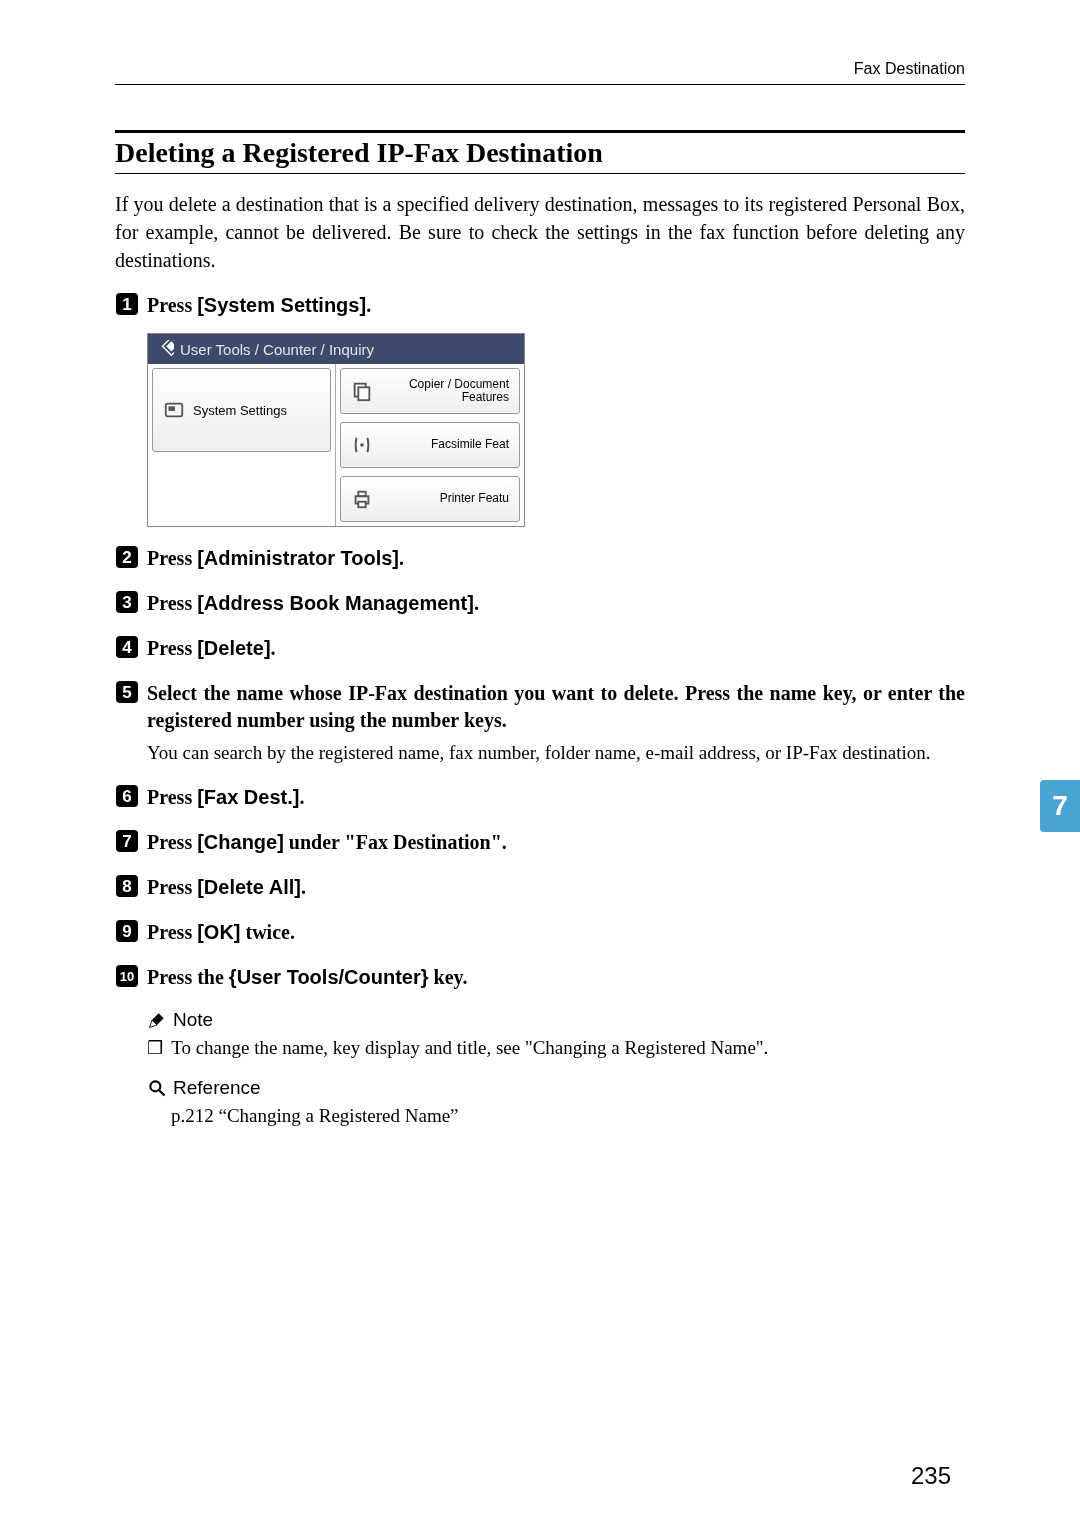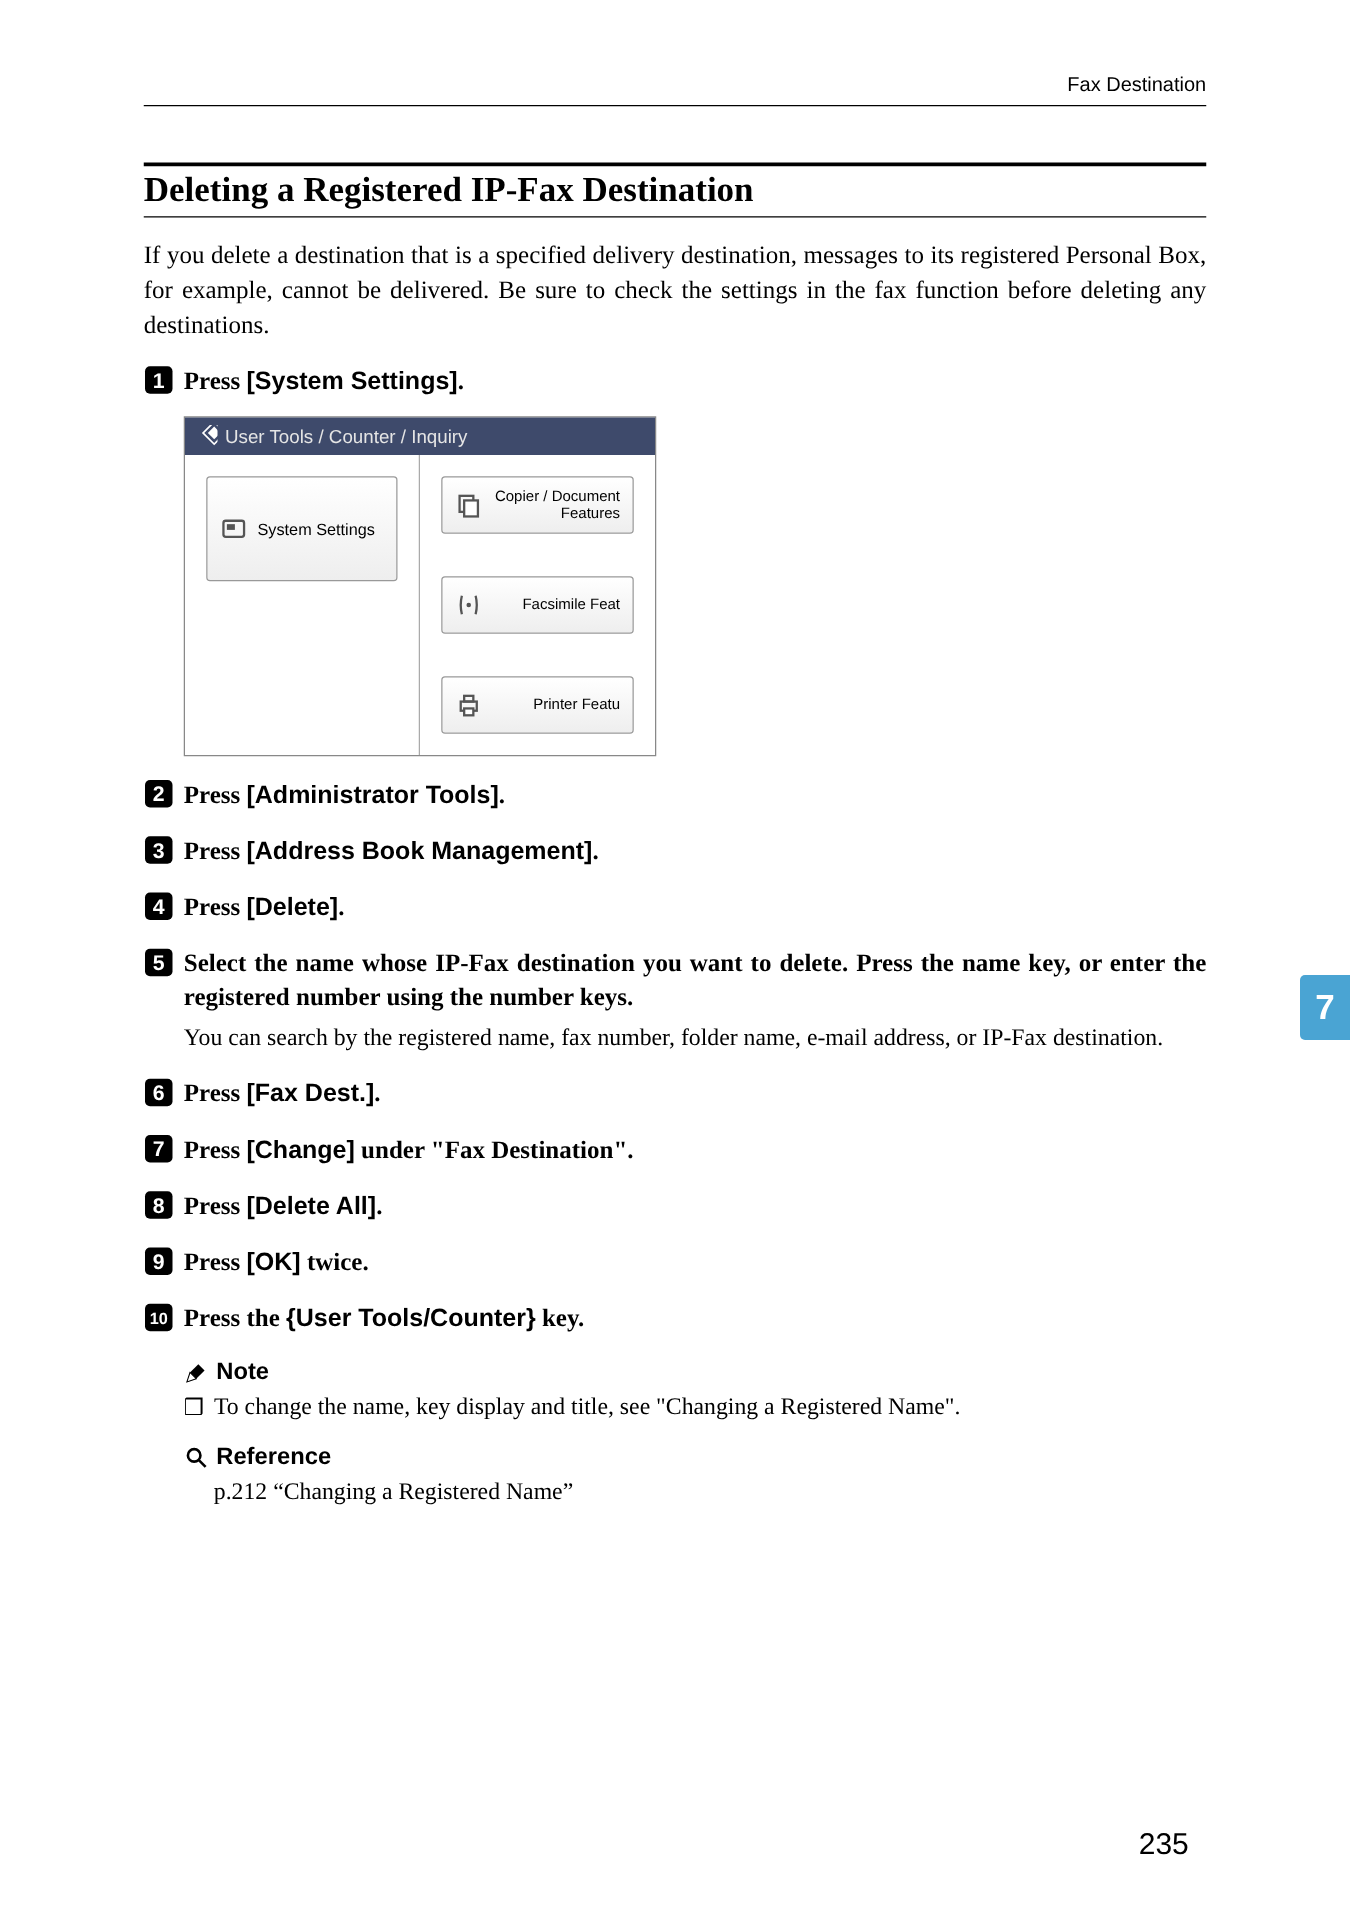--- a/index.html
+++ b/index.html
@@ -93,21 +93,21 @@
     width: 50%;
     display: flex;
     flex-direction: column;
   }
   .shot-btn {
     display: flex;
     align-items: center;
     gap: 8px;
     padding: 10px 10px;
     border: 1px solid #999;
-    margin: 17px;
+    margin: 4px;
     background: linear-gradient(#fff,#eee);
     border-radius: 3px;
     font-size: 13px;
   }
   .shot-btn-right {
     height: 46px;
     justify-content: space-between;
     text-align: right;
   }
   .shot-btn-right .label { flex: 1; text-align: right; font-size: 12px; line-height: 1.1; }
@@ -117,21 +117,21 @@
   }
   .shot-bottom .half {
     width: 50%;
   }
   .icon-sq {
     width: 22px; height: 22px;
     display: inline-block;
   }
   .note-head, .ref-head {
     font-family: Arial, Helvetica, sans-serif;
-    font-weight: bold;
+    font-weight: normal;
     font-size: 19px;
     margin-top: 18px;
     margin-left: 32px;
     display: flex;
     align-items: center;
     gap: 6px;
   }
   .note-item {
     margin-top: 6px;
     margin-left: 32px;

